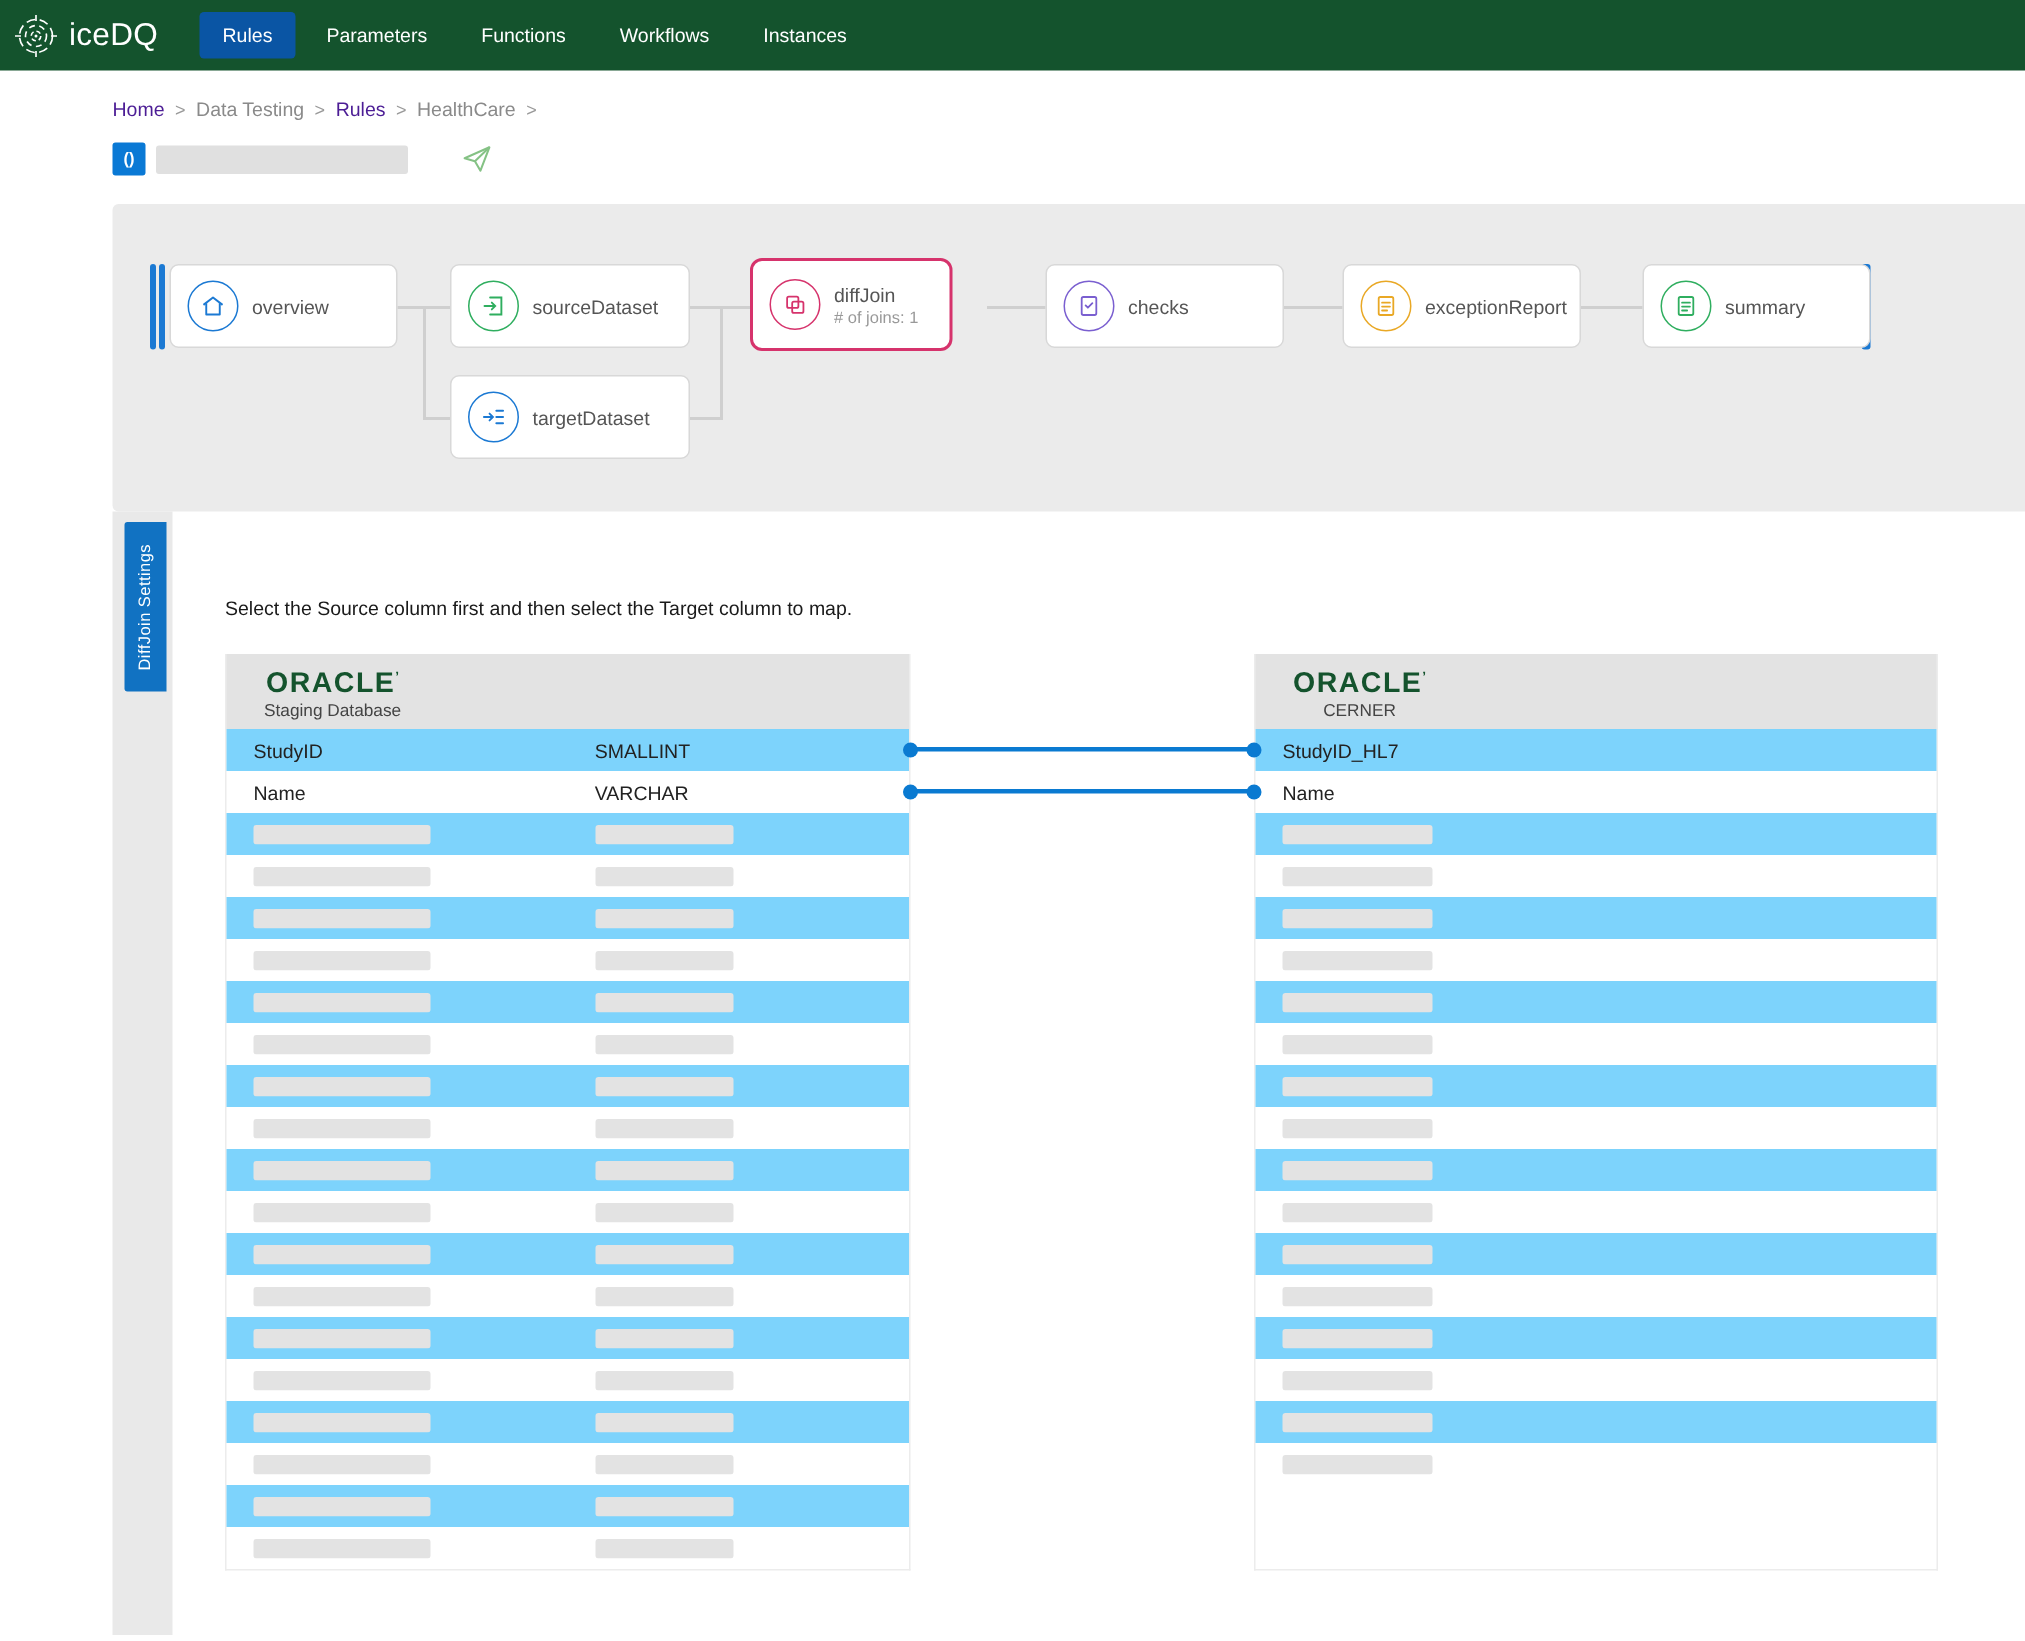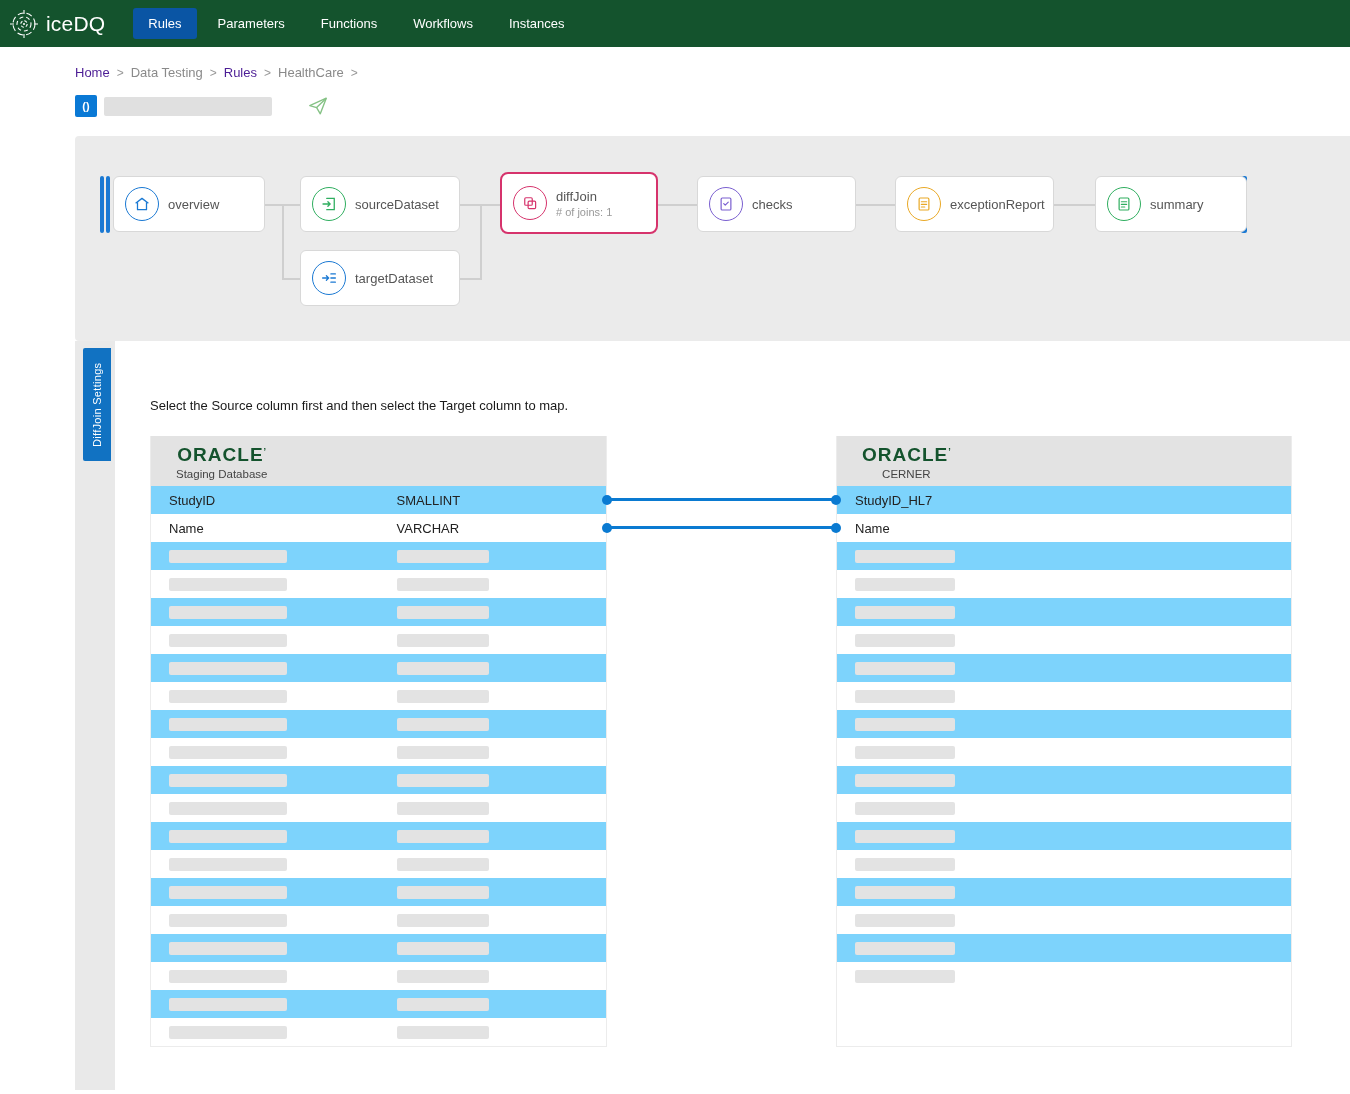--- a/index.html
+++ b/index.html
@@ -155,21 +155,21 @@
     <div class="wf-node" style="left:225px; top:114px; width:160px; height:56px;">
       <span class="node-circle" style="border-color:#1b79d3">
         <svg width="18" height="18" viewBox="0 0 24 24" fill="none" stroke="#1b79d3" stroke-width="1.7" stroke-linecap="round">
             <path d="M3.5 12 H11 M8.5 9 L11.5 12 L8.5 15"></path>
             <path d="M14.5 6.5 H20.5 M14.5 12 H20.5 M14.5 17.5 H20.5"></path>
           </svg>
       </span>
       <span class="nlabel">targetDataset</span>
     </div>
 
-    <div class="wf-node selected" style="left:425px; top:36px; width:158px; height:62px;">
+    <div class="wf-node selected" style="left:425px; top:36px; width:135px; height:62px;">
       <span class="node-circle" style="border-color:#d6336c">
         <svg width="18" height="18" viewBox="0 0 24 24" fill="none" stroke="#d6336c" stroke-width="1.6">
             <rect x="5" y="5" width="10" height="10" rx="1.5"></rect>
             <rect x="9.5" y="9.5" width="10" height="10" rx="1.5"></rect>
           </svg>
       </span>
       <span style="display:flex;flex-direction:column;">
         <span class="nlabel">diffJoin</span>
         <span class="nsub"># of joins: 1</span>
       </span>

